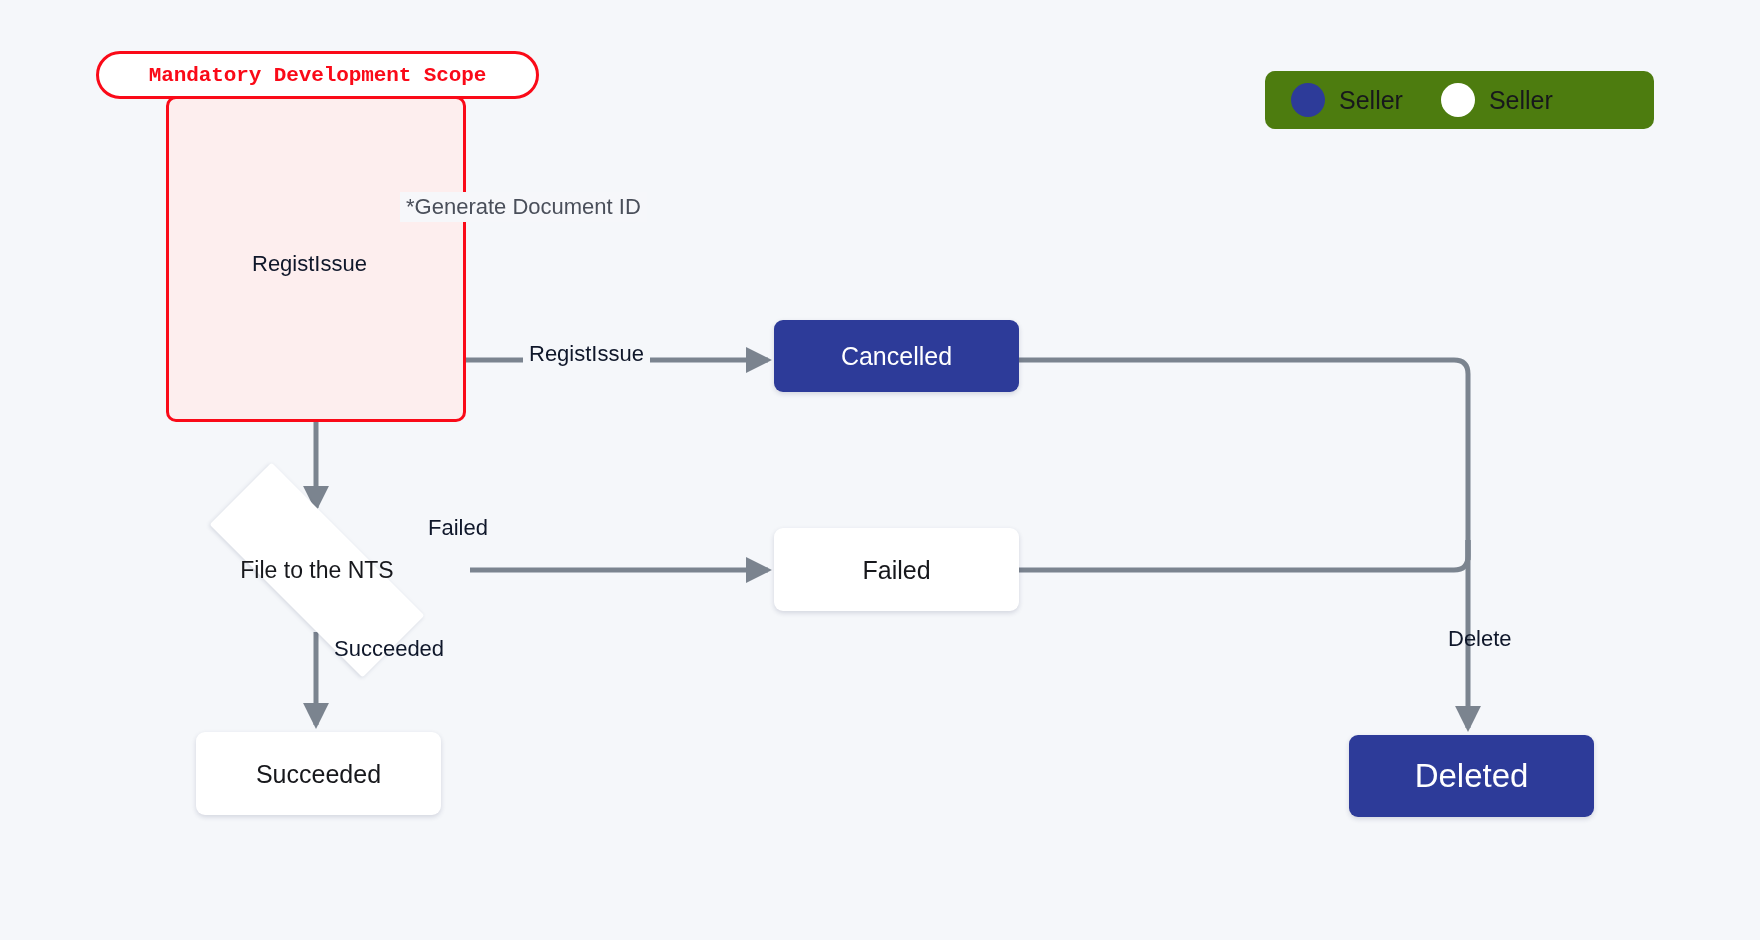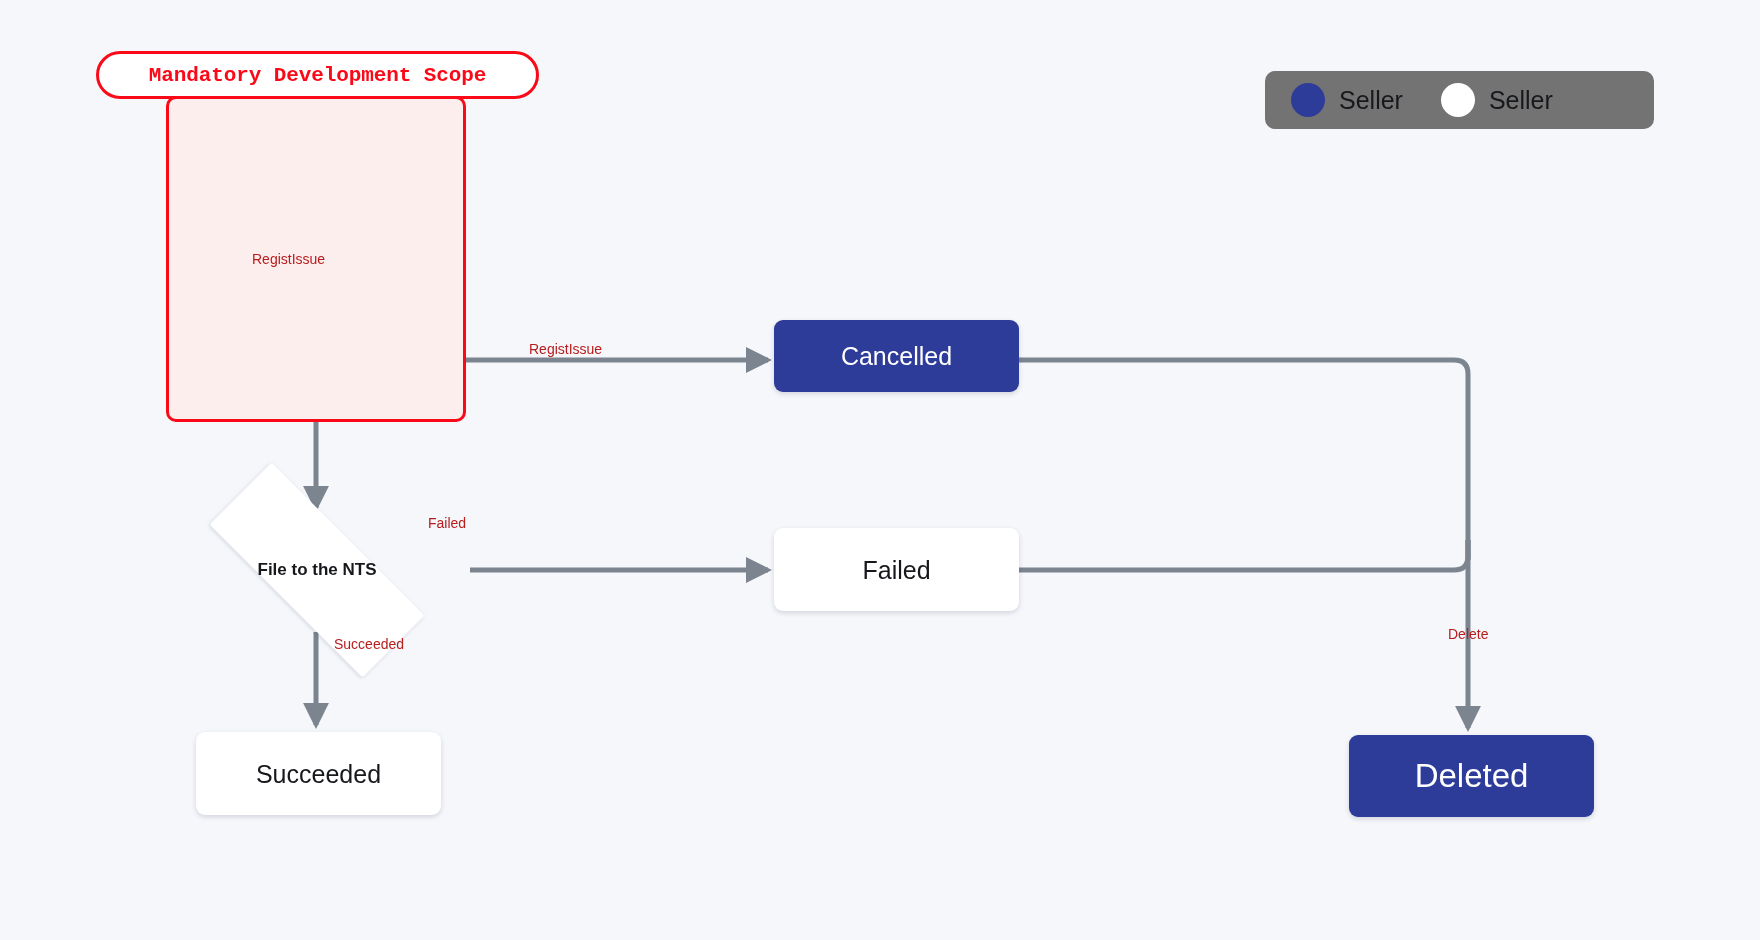--- a/index.html
+++ b/index.html
@@ -86,31 +86,30 @@
     left: 0; top: 0;
     width: 100%; height: 100%;
     background: #ffffff;
     transform: rotate(45deg) scale(0.707);
     border-radius: 4px;
     box-shadow: 0 2px 6px rgba(30,40,80,0.15);
   }
   .diamond .dtext {
     position: relative;
     z-index: 2;
-    font-size: 17px;
+    font-size: 23px;
     color: #17181c;
     white-space: nowrap;
-    font-weight: bold;
   }
 
   
   .edge-label {
     position: absolute;
-    font-size: 14px;
-    color: #b91c1c;
+    font-size: 22px;
+    color: #0f172a;
     white-space: nowrap;
     background: #f5f7fa;
     padding: 0 6px;
     line-height: 1.1;
   }
   .edge-label.no-bg { background: transparent; }
   .edge-label.on-pink { background: #fdeeee; }
 
   
   .annotation {
@@ -119,21 +118,21 @@
     color: #4a4f5a;
     background: #f6f7fa;
     padding: 2px 6px;
     white-space: nowrap;
     line-height: 1.2;
   }
 
   
   .legend {
     position: absolute;
-    background: #737373;
+    background: #4d7c0f;
     border-radius: 10px;
     display: flex;
     align-items: center;
     padding: 0 26px;
     box-sizing: border-box;
     gap: 38px;
     text-align: center;
   }
   .legend-item {
     display: flex;
@@ -222,20 +221,23 @@
   </div>
 
   <div class="edge-label no-bg" style="left:328px; top:637px;">
     <span>Succeeded</span>
   </div>
 
   <div class="edge-label no-bg" style="left:1442px; top:627px;">
     <span>Delete</span>
   </div>
 
+  <div class="annotation" style="left:400px; top:192px;">
+    <span>*Generate Document ID</span>
+  </div>
 
   <div class="legend" style="left:1265px; top:71px; width:389px; height:58px;">
     <div class="legend-item">
       <span class="legend-swatch filled"></span>
       <span class="legend-text">Seller</span>
     </div>
     <div class="legend-item">
       <span class="legend-swatch hollow"></span>
       <span class="legend-text">Seller</span>
     </div>

